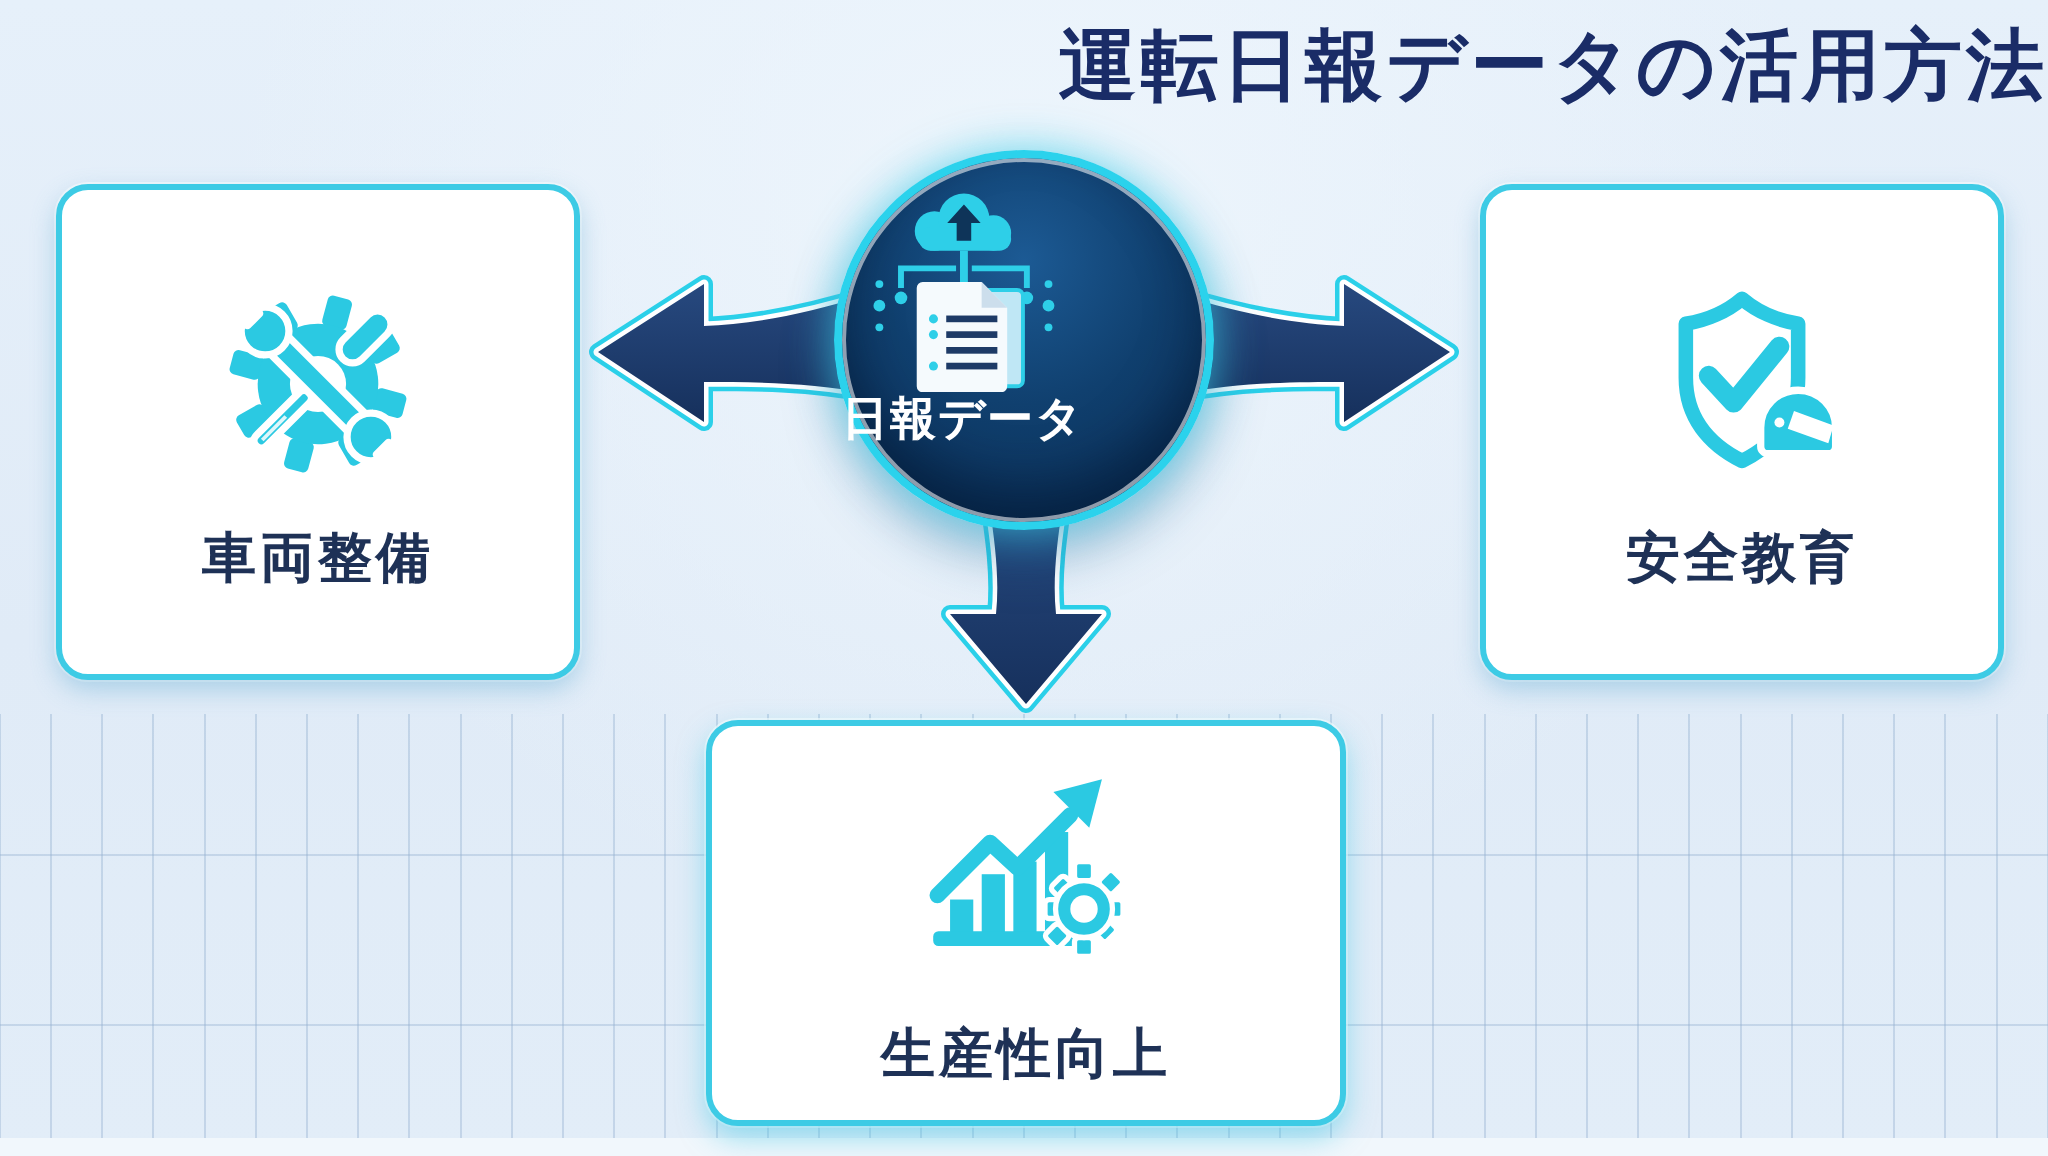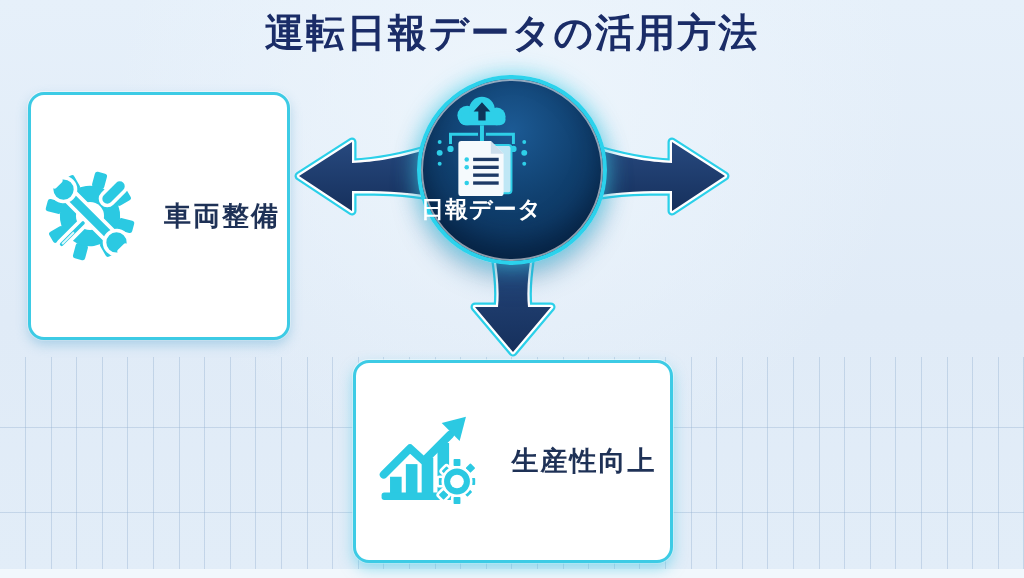--- a/index.html
+++ b/index.html
@@ -12,29 +12,29 @@
   }
   .grid-overlay{
     position:absolute;left:0;top:357px;width:1024px;height:213px;
     background-image:
       repeating-linear-gradient(90deg, rgba(148,176,208,.40) 0, rgba(148,176,208,.40) 1px, transparent 1px, transparent 25.6px),
       repeating-linear-gradient(180deg, transparent 0, transparent 70px, rgba(148,176,208,.38) 70px, rgba(148,176,208,.38) 71px, transparent 71px, transparent 85px);
     background-position:25px 0, 0 0;
   }
   .bottom-strip{position:absolute;left:0;bottom:0;width:1024px;height:9px;background:#f1f7fc;}
   .title{
-    position:absolute;left:0;top:6px;width:1024px;margin:0;text-align:center;
+    position:absolute;left:0;top:6px;width:1024px;margin:0;text-align:right;
     font-size:39px;font-weight:800;letter-spacing:2px;color:#1a2c67;
   }
   .arrows{position:absolute;left:0;top:0;z-index:2;}
   .card{
     position:absolute;z-index:3;box-sizing:border-box;background:#ffffff;
     border:3px solid #3dcbe5;border-radius:16px;
     box-shadow:0 5px 12px rgba(104,176,212,.45), 0 0 0 1px rgba(255,255,255,.65);
-    display:flex;align-items:center;justify-content:center;
+    display:flex;flex-direction:column;align-items:center;justify-content:center;
   }
   .card-left{left:28px;top:92px;width:262px;height:248px;gap:22px;}
   .card-right{left:740px;top:92px;width:262px;height:248px;gap:22px;}
   .card-bottom{left:353px;top:360px;width:320px;height:203px;gap:26px;
     box-shadow:0 6px 14px rgba(62,200,230,.5), 0 0 0 1px rgba(255,255,255,.65);}
   .card-label{
     font-size:27px;font-weight:800;letter-spacing:2px;color:#1e3156;line-height:1;
   }
   .center-node{
     position:absolute;left:417px;top:75px;width:190px;height:190px;z-index:4;
@@ -107,20 +107,32 @@
         <rect x="44" y="14" width="12" height="72" fill="#2bc9e2" stroke="#ffffff" stroke-width="3.5"></rect>
         <circle cx="50" cy="14" r="11.5" fill="#2bc9e2" stroke="#ffffff" stroke-width="3.5"></circle>
         <circle cx="50" cy="86" r="11.5" fill="#2bc9e2" stroke="#ffffff" stroke-width="3.5"></circle>
         <rect x="44" y="-4" width="12" height="12" rx="2" fill="#ffffff"></rect>
         <rect x="44" y="92" width="12" height="12" rx="2" fill="#ffffff"></rect>
       </g>
     </svg>
     <div class="card-label">車両整備</div>
   </div>
 
+  <div class="card card-right">
+    <svg width="104" height="104" viewBox="0 0 100 100">
+      <path d="M50 9 C43 15 33 19.5 23 21 L23 47 C23 66 34 79 50 87 C66 79 77 66 77 47 L77 21 C67 19.5 57 15 50 9 Z" fill="none" stroke="#2bc9e2" stroke-width="7" stroke-linejoin="round"></path>
+      <path d="M34 46 L46 59 L68 32" fill="none" stroke="#2bc9e2" stroke-width="9.5" stroke-linecap="round" stroke-linejoin="round"></path>
+      <g>
+        <path d="M59 71 a18 18 0 0 1 36 0 l0 9 a3.5 3.5 0 0 1 -3.5 3.5 l-29 0 a3.5 3.5 0 0 1 -3.5 -3.5 z" fill="#2bc9e2" stroke="#ffffff" stroke-width="3.5"></path>
+        <path d="M75 63 L94 70 L91.5 78.5 L72 71.5 Z" fill="#ffffff"></path>
+        <circle cx="68" cy="68.5" r="2.4" fill="#ffffff"></circle>
+      </g>
+    </svg>
+    <div class="card-label">安全教育</div>
+  </div>
 
   <div class="card card-bottom">
     <svg width="116" height="106" viewBox="0 0 110 100">
       <g fill="#2bc9e2">
         <rect x="19" y="64" width="11" height="17"></rect>
         <rect x="34" y="52" width="11" height="29"></rect>
         <rect x="49" y="46" width="11" height="35"></rect>
         <rect x="64" y="32" width="11" height="49"></rect>
         <rect x="11" y="79" width="68" height="7" rx="2.5"></rect>
       </g>

